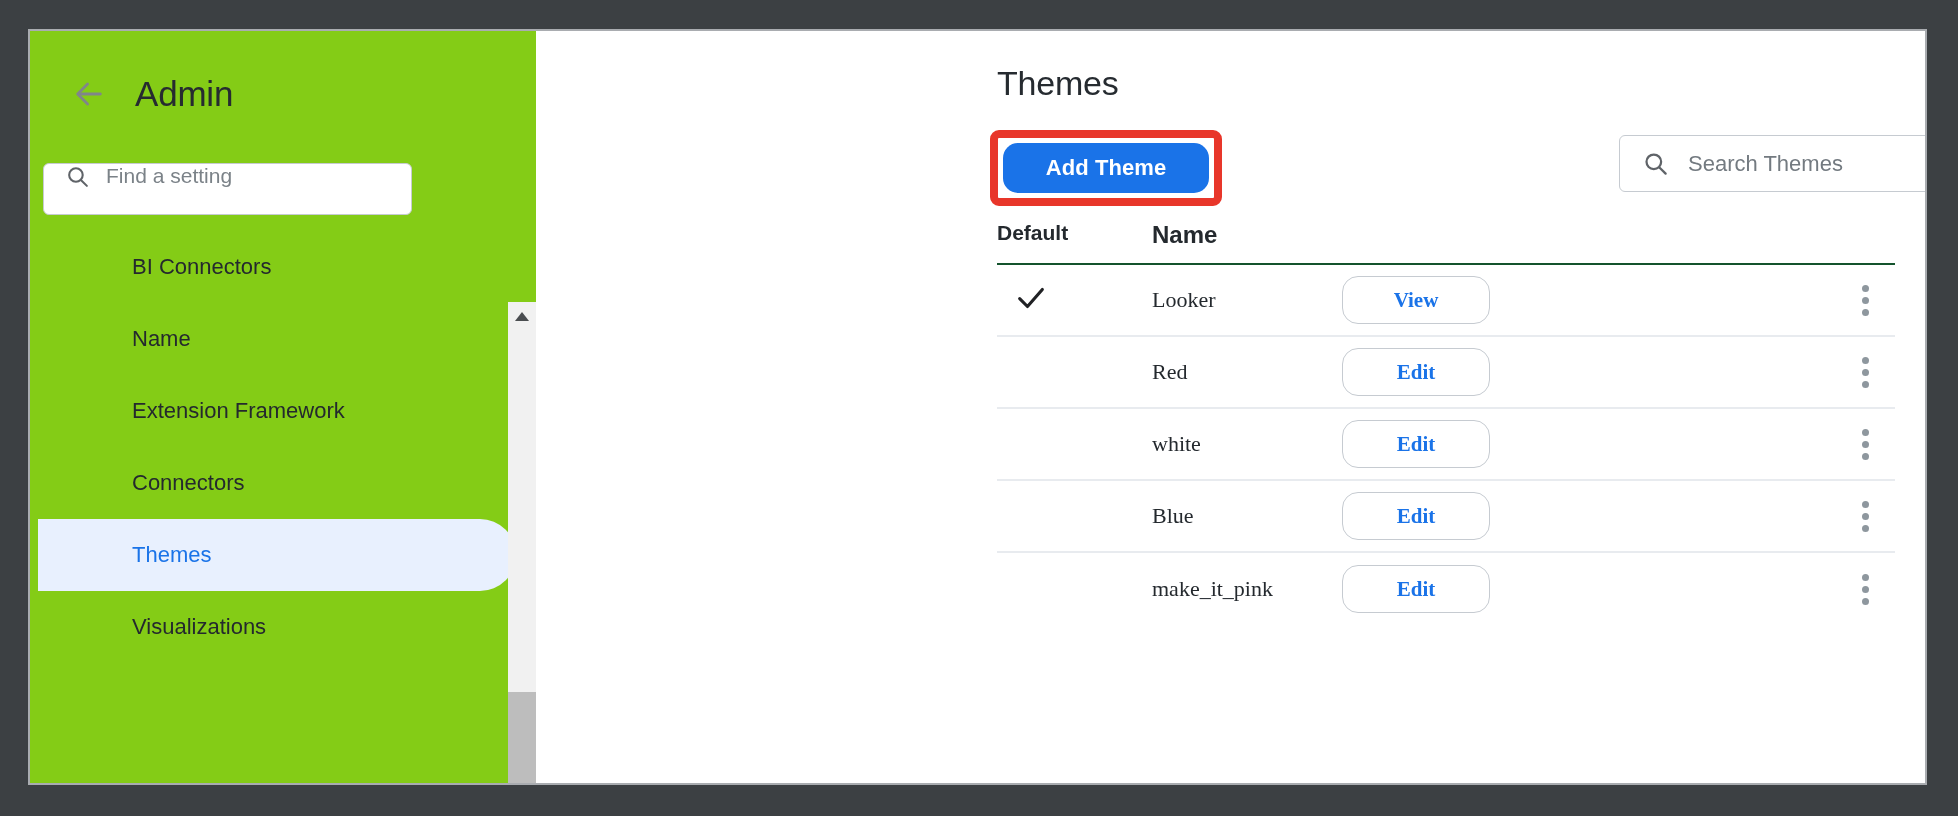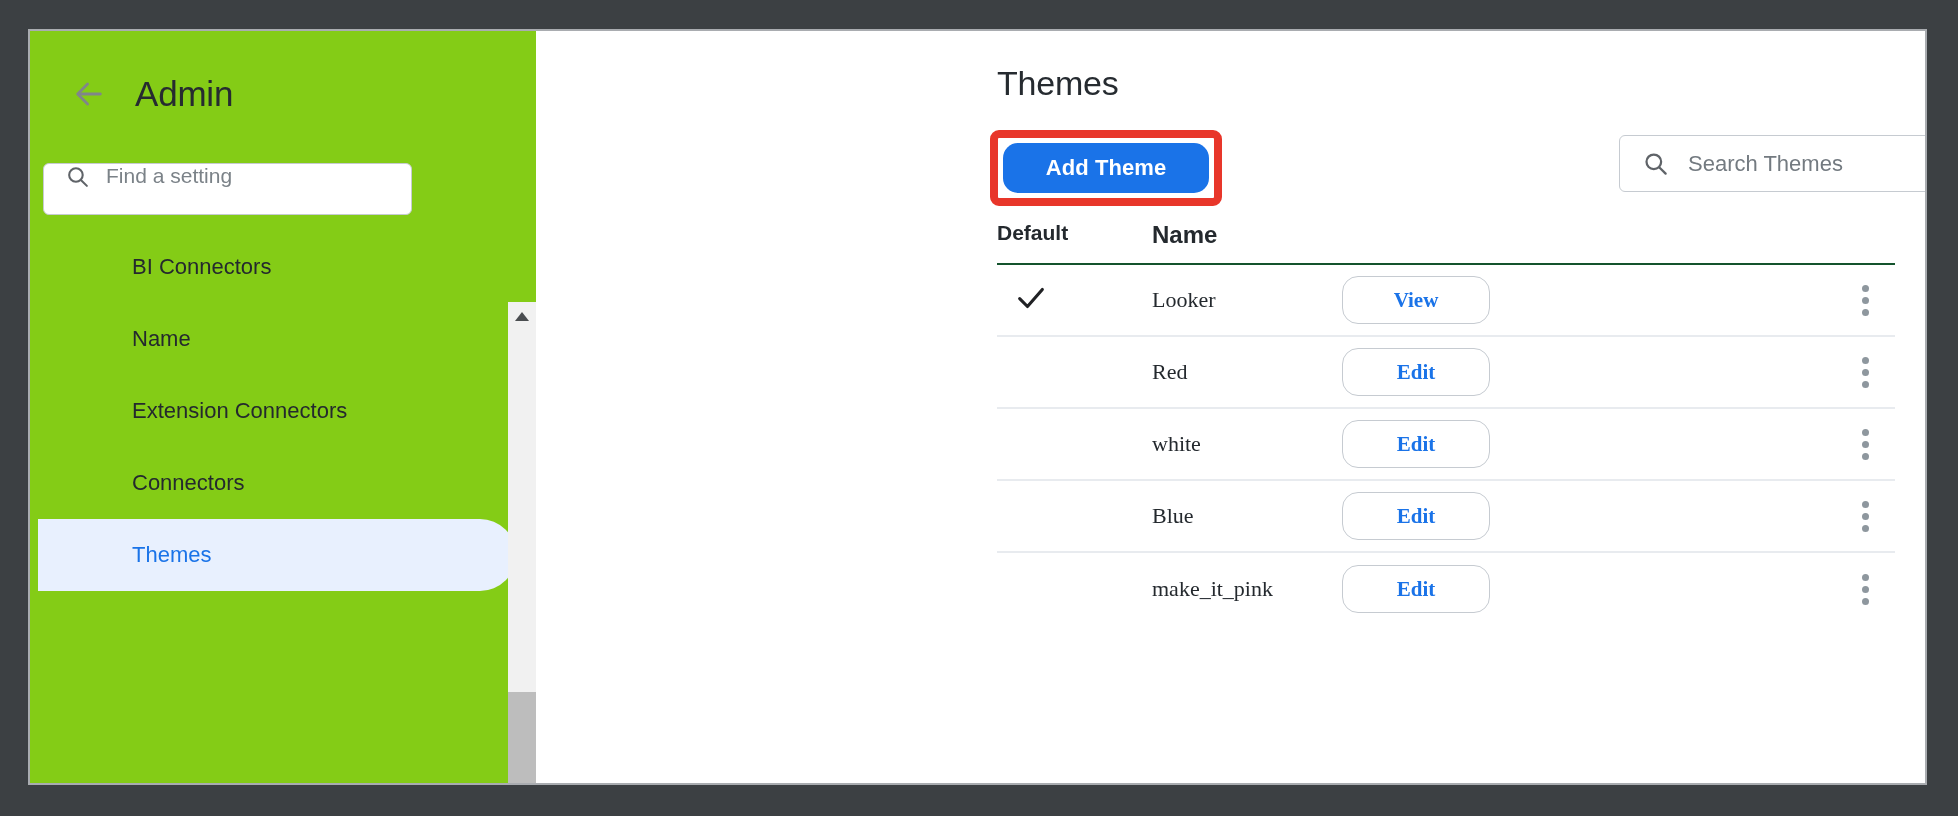--- a/index.html
+++ b/index.html
@@ -305,27 +305,30 @@
 
     <div id="admin-nav">
       <div id="admin-nav-inner">
         <div class="nav-item">
           <span>BI Connectors</span>
         </div>
         <div class="nav-item">
           <span>Name</span>
         </div>
         <div class="nav-item">
-          <span>Extension Connectors</span>
+          <span>Extension Framework</span>
         </div>
         <div class="nav-item">
           <span>Connectors</span>
         </div>
         <div class="nav-item active">
           <span>Themes</span>
+        </div>
+        <div class="nav-item">
+          <span>Visualizations</span>
         </div>
       </div>
     </div>
 
     <div id="nav-scrollbar">
       <div id="nav-scroll-up">
         <svg width="14" height="9" viewBox="0 0 14 9">
             <polygon points="7,0 14,9 0,9" fill="#4a4d50"></polygon>
           </svg>
       </div>

